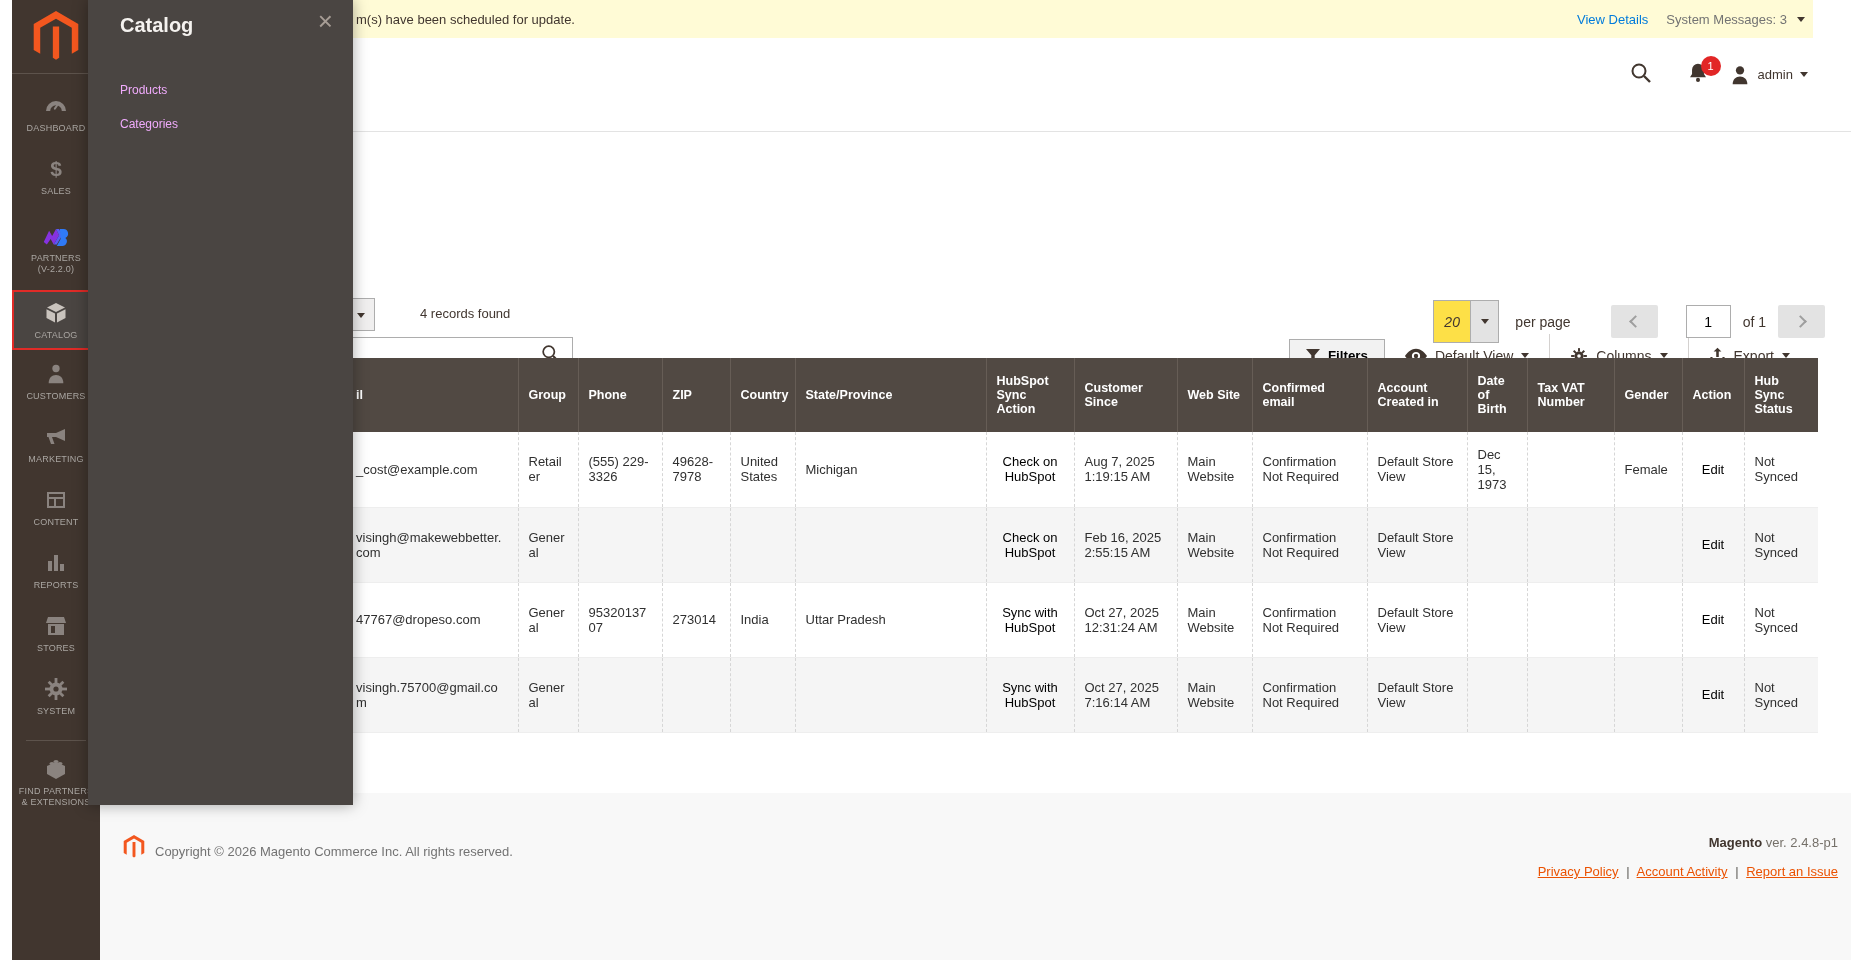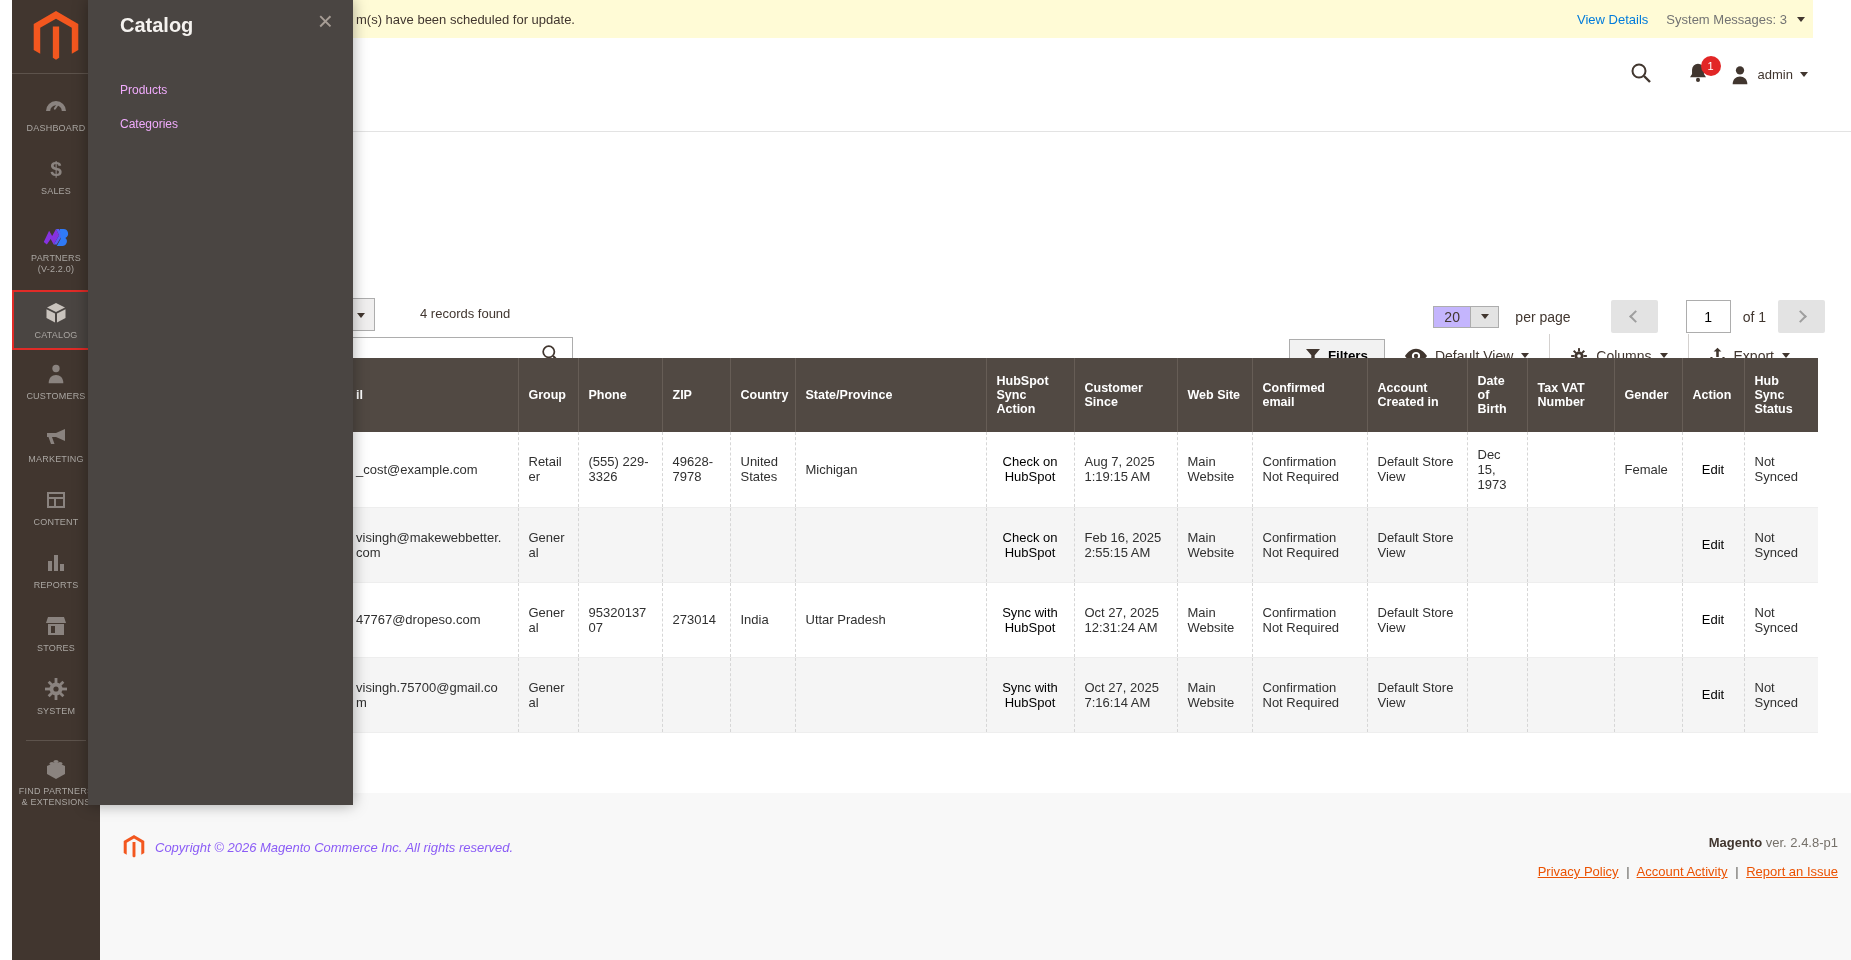--- a/index.html
+++ b/index.html
@@ -71,21 +71,21 @@
   .tb-group { display:flex; align-items:center; gap:8px; cursor:pointer; margin:0 20px; }
   .tb-divider { width:1px; height:44px; background:#d4d1cf; }
 
   .actions-select { position:absolute; left:222px; top:166px; width:65px; height:33px;
     background:#f0efef; border:1px solid #adadad; cursor:pointer; }
   .actions-select .caret { position:absolute; right:9px; top:14px; }
   .records-found { position:absolute; left:332px; top:174px; color:#41362f; }
 
   .pagination { position:absolute; top:168px; right:26px; display:flex; align-items:center;
     color:#41362f; font-size:14px; }
-  .pp-select { display:flex; height:22px; border:1px solid #adadad; background:#c4b5fd; cursor:pointer; }
+  .pp-select { display:flex; height:43px; border:1px solid #adadad; background:#fde047; cursor:pointer;font-style:italic; }
   .pp-value { width:36px; display:flex; align-items:center; padding-left:10px; }
   .pp-caret { width:28px; background:#e3e3e3; border-left:1px solid #adadad; display:flex;
     align-items:center; justify-content:center; }
   .pp-label { margin:0 40px 0 16px; }
   .page-btn { width:47px; height:33px; background:#e3e3e3; border:none; border-radius:2px;
     display:flex; align-items:center; justify-content:center; cursor:default; }
   .chev { width:9px; height:9px; border-right:2px solid #9e9e9e; border-bottom:2px solid #9e9e9e;
     display:inline-block; }
   .chev.left { transform:rotate(135deg); margin-left:3px; }
   .chev.right { transform:rotate(-45deg); margin-right:3px; }
@@ -109,21 +109,21 @@
   .grid-link { color:#000000; text-decoration:none; cursor:pointer; }
 
   col.c-email{width:400px} col.c-group{width:60px} col.c-phone{width:84px} col.c-zip{width:68px}
   col.c-country{width:65px} col.c-state{width:191px} col.c-hub{width:88px} col.c-since{width:103px}
   col.c-web{width:75px} col.c-conf{width:115px} col.c-acct{width:100px} col.c-dob{width:60px}
   col.c-tax{width:87px} col.c-gender{width:68px} col.c-action{width:62px} col.c-status{width:74px}
 
   
   .footer { height:167px; background:#f8f8f8; padding:42px 13px 0 35px; display:flex;
     justify-content:space-between; align-items:flex-start; }
-  .footer-left { display:flex; align-items:center; gap:10px; color:#8b5cf6;font-style:italic; }
+  .footer-left { display:flex; align-items:flex-end; gap:10px; color:#737373; }
   .footer-right { text-align:right; }
   .footer-version { color:#757069; }
   .footer-version b { color:#41362f; }
   .footer-links { margin-top:14px; }
   .footer-links a { color:#eb5202; text-decoration:underline; cursor:pointer; }
   .footer-sep { color:#5f5d59; margin:0 4px; }
 </style>
 </head>
 <body>
 

